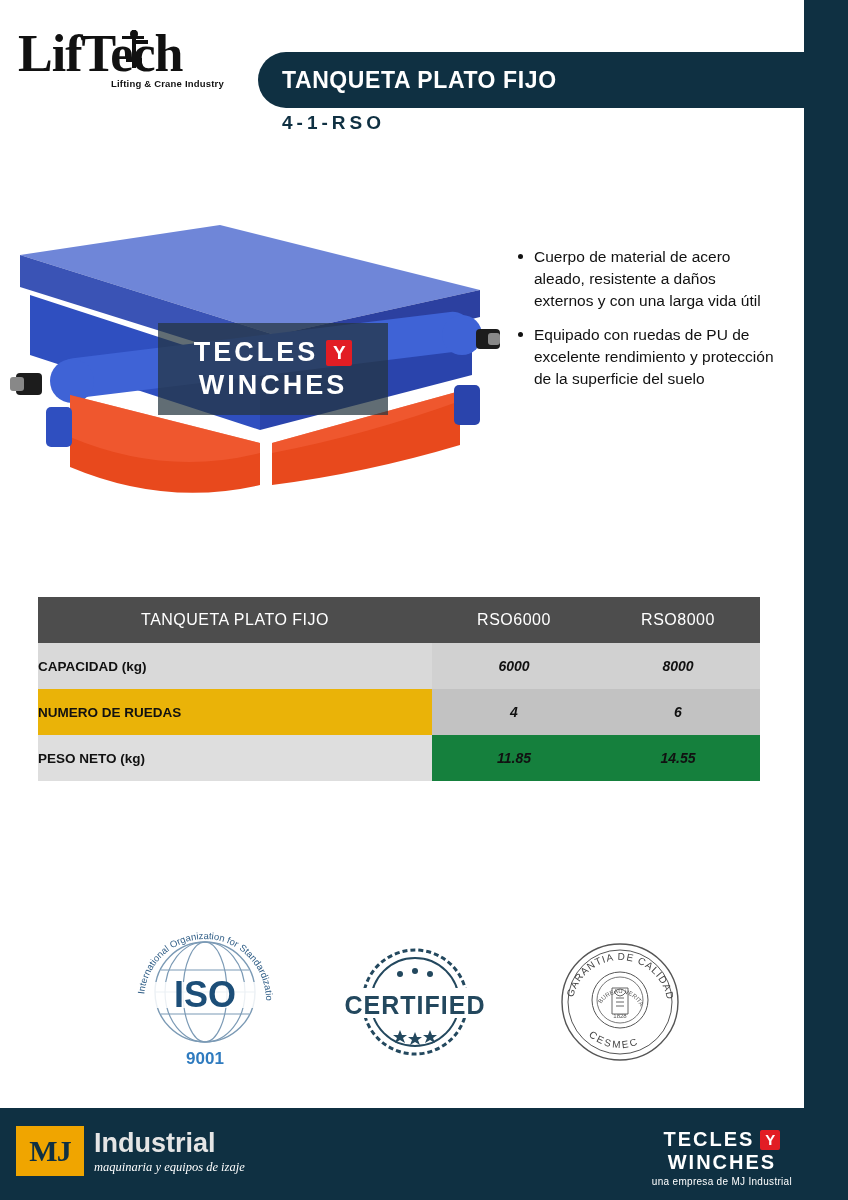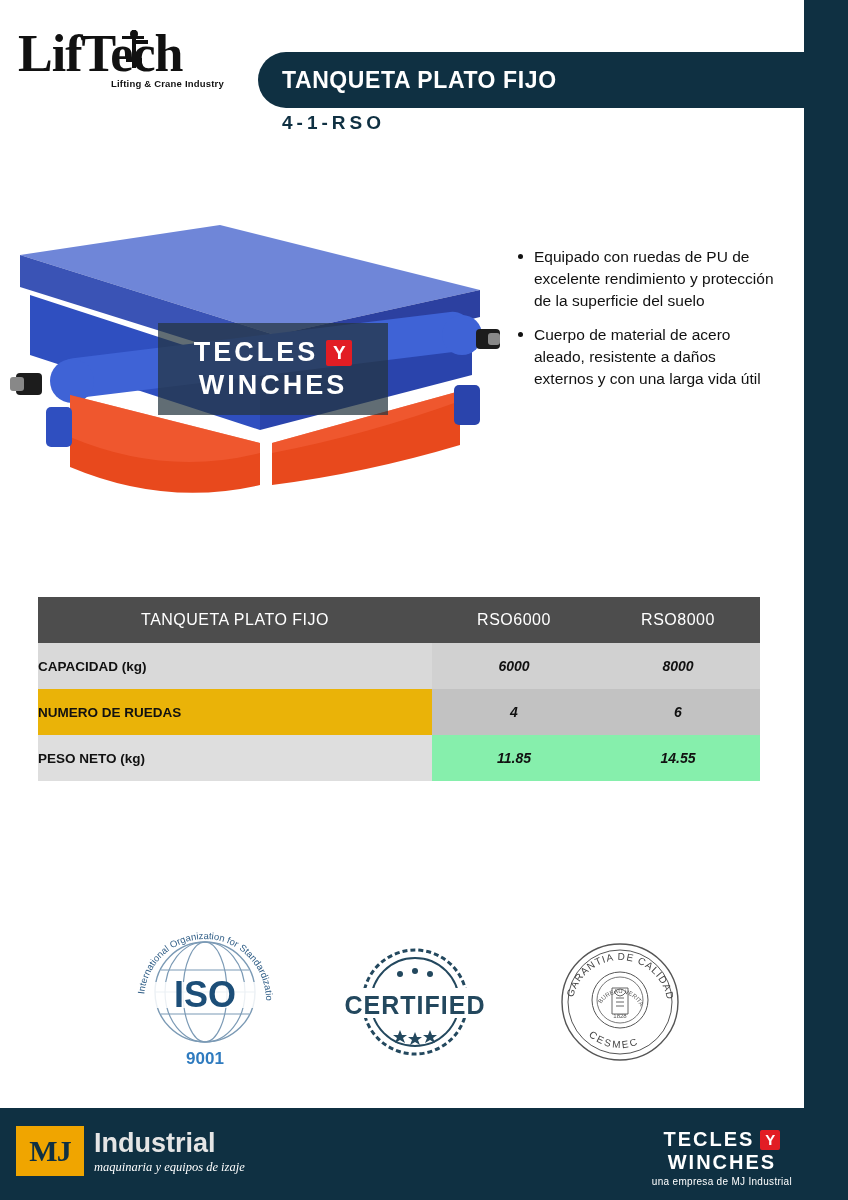--- a/index.html
+++ b/index.html
@@ -167,21 +167,21 @@
     font-size: 14px;
     font-weight: bold;
     color: #111111;
     font-style: italic;
   }
   .row-a td.label { background: #d9d9d9; }
   .row-a td.val { background: #d1d1d1; }
   .row-b td.label { background: #eab308; }
   .row-b td.val { background: #c2c2c2; }
   .row-c td.label { background: #dedede; }
-  .row-c td.val { background: #86efac; }
+  .row-c td.val { background: #15803d; }
 
   
   .badges {
     position: absolute;
     top: 930px; left: 90px;
     width: 650px; height: 150px;
   }
   .badge { position: absolute; }
   .badge-iso { left: 40px; top: 0; }
   .badge-cert { left: 250px; top: 14px; }
@@ -304,22 +304,22 @@
       <div class="wm-row">
         <span>TECLES</span>
         <span class="wm-y">Y</span>
       </div>
       <div>WINCHES</div>
     </div>
   </div>
 
   <div class="bullets">
     <ul>
+      <li>Cuerpo de material de acero aleado, resistente a daños externos y con una larga vida útil</li>
       <li>Equipado con ruedas de PU de excelente rendimiento y protección de la superficie del suelo</li>
-      <li>Cuerpo de material de acero aleado, resistente a daños externos y con una larga vida útil</li>
     </ul>
   </div>
 
   <table class="spec-table">
     <thead>
       <tr>
         <th class="first">TANQUETA PLATO FIJO</th>
         <th class="col">RSO6000</th>
         <th class="col">RSO8000</th>
       </tr>

